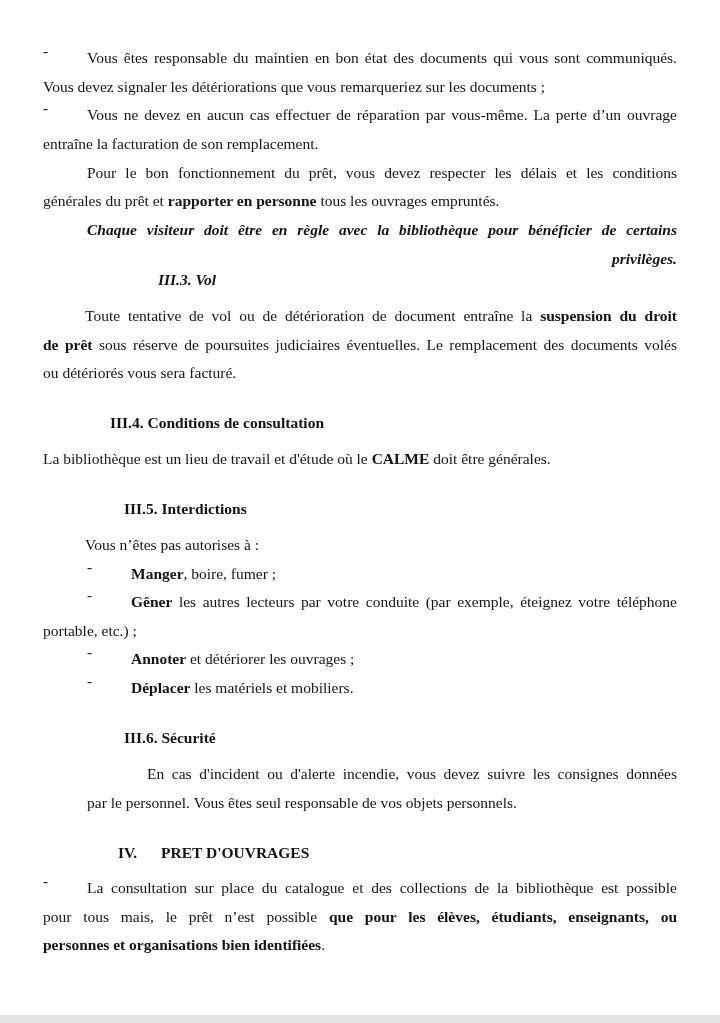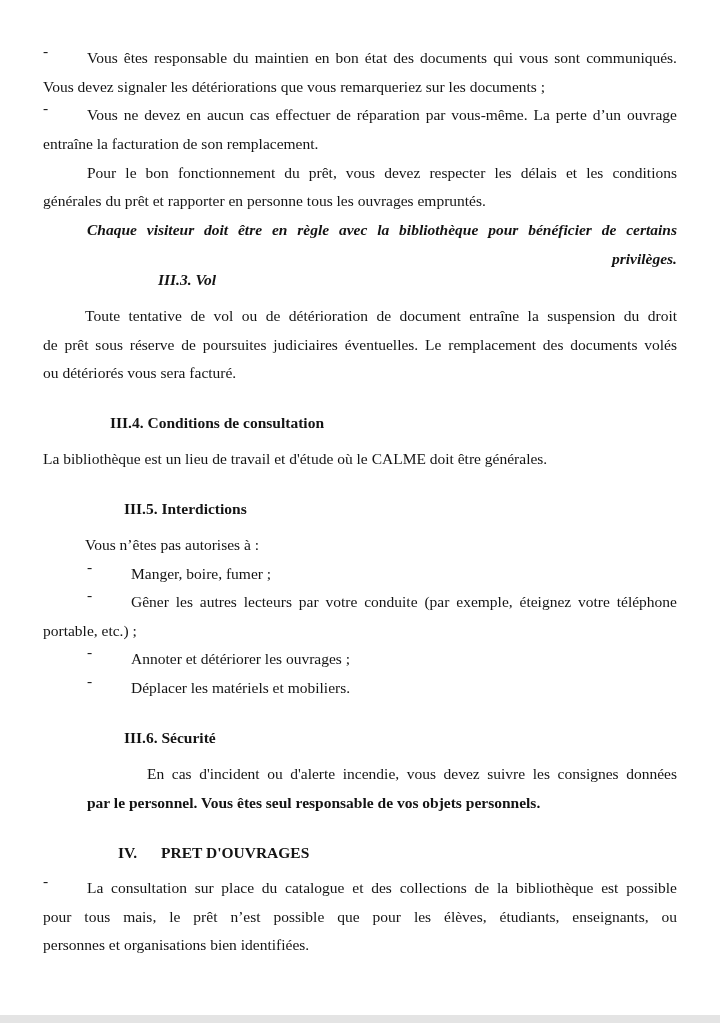--- a/index.html
+++ b/index.html
@@ -39,21 +39,21 @@
     }
     .justify {
       text-align: justify;
       text-align-last: justify;
     }
     .dash {
       position: absolute;
       left: 43px;
       line-height: 20px;
     }
-    .b { font-weight: normal; }
+    .b { font-weight: bold; }
     .bi { font-weight: bold; font-style: italic; text-align: right; }
     .h {
       position: absolute;
       font-weight: bold;
       line-height: 20px;
       white-space: nowrap;
     }
   </style>
 </head>
 <body>
@@ -93,21 +93,21 @@
   <div class="line" style="top:614px;">portable, etc.) ;</div>
 
   <span class="dash" style="top:642px; left:87px;">-</span>
   <div class="line" style="top:642px; left:131px;"><span class="b">Annoter</span><span> et détériorer les ouvrages ;</span></div>
 
   <span class="dash" style="top:671px; left:87px;">-</span>
   <div class="line" style="top:671px; left:131px;"><span class="b">Déplacer</span><span> les matériels et mobiliers.</span></div>
 
   <div class="h" style="top:728px; left:124px;">III.6. Sécurité</div>
   <div class="line justify" style="top:757px; left:147px; width:530px;">En cas d'incident ou d'alerte incendie, vous devez suivre les consignes données</div>
-  <div class="line" style="top:786px; left:87px;font-weight:bold;">par le personnel. Vous êtes seul responsable de vos objets personnels.</div>
+  <div class="line" style="top:786px; left:87px;">par le personnel. Vous êtes seul responsable de vos objets personnels.</div>
 
   <div class="h" style="top:843px; left:118px;">IV.</div>
   <div class="h" style="top:843px; left:161px;">PRET D'OUVRAGES</div>
 
   <span class="dash" style="top:871px;">-</span>
   <div class="line justify" style="top:871px; left:87px; width:590px;">La consultation sur place du catalogue et des collections de la bibliothèque est possible</div>
   <div class="line justify" style="top:900px;"><span>pour tous mais, le prêt n’est possible </span><span class="b">que pour les élèves, étudiants, enseignants, ou</span></div>
   <div class="line" style="top:928px;"><span class="b">personnes et organisations bien identifiées</span><span>.</span></div>
 
 </div>

